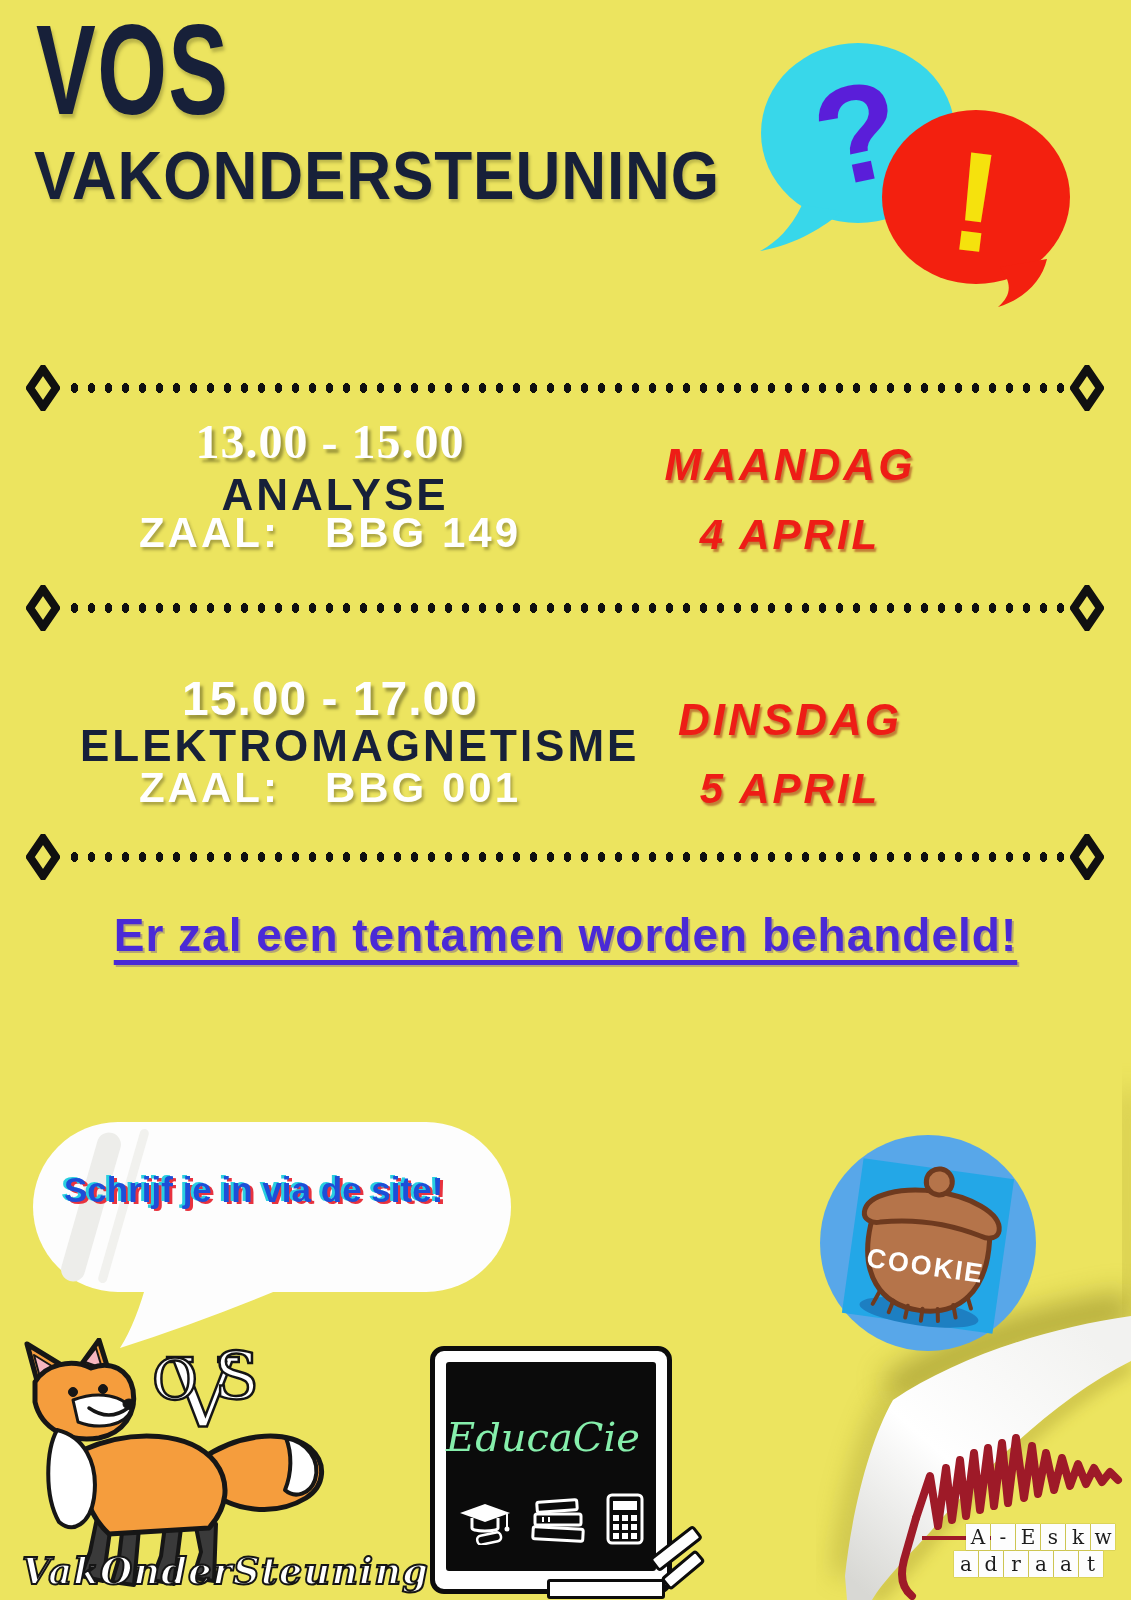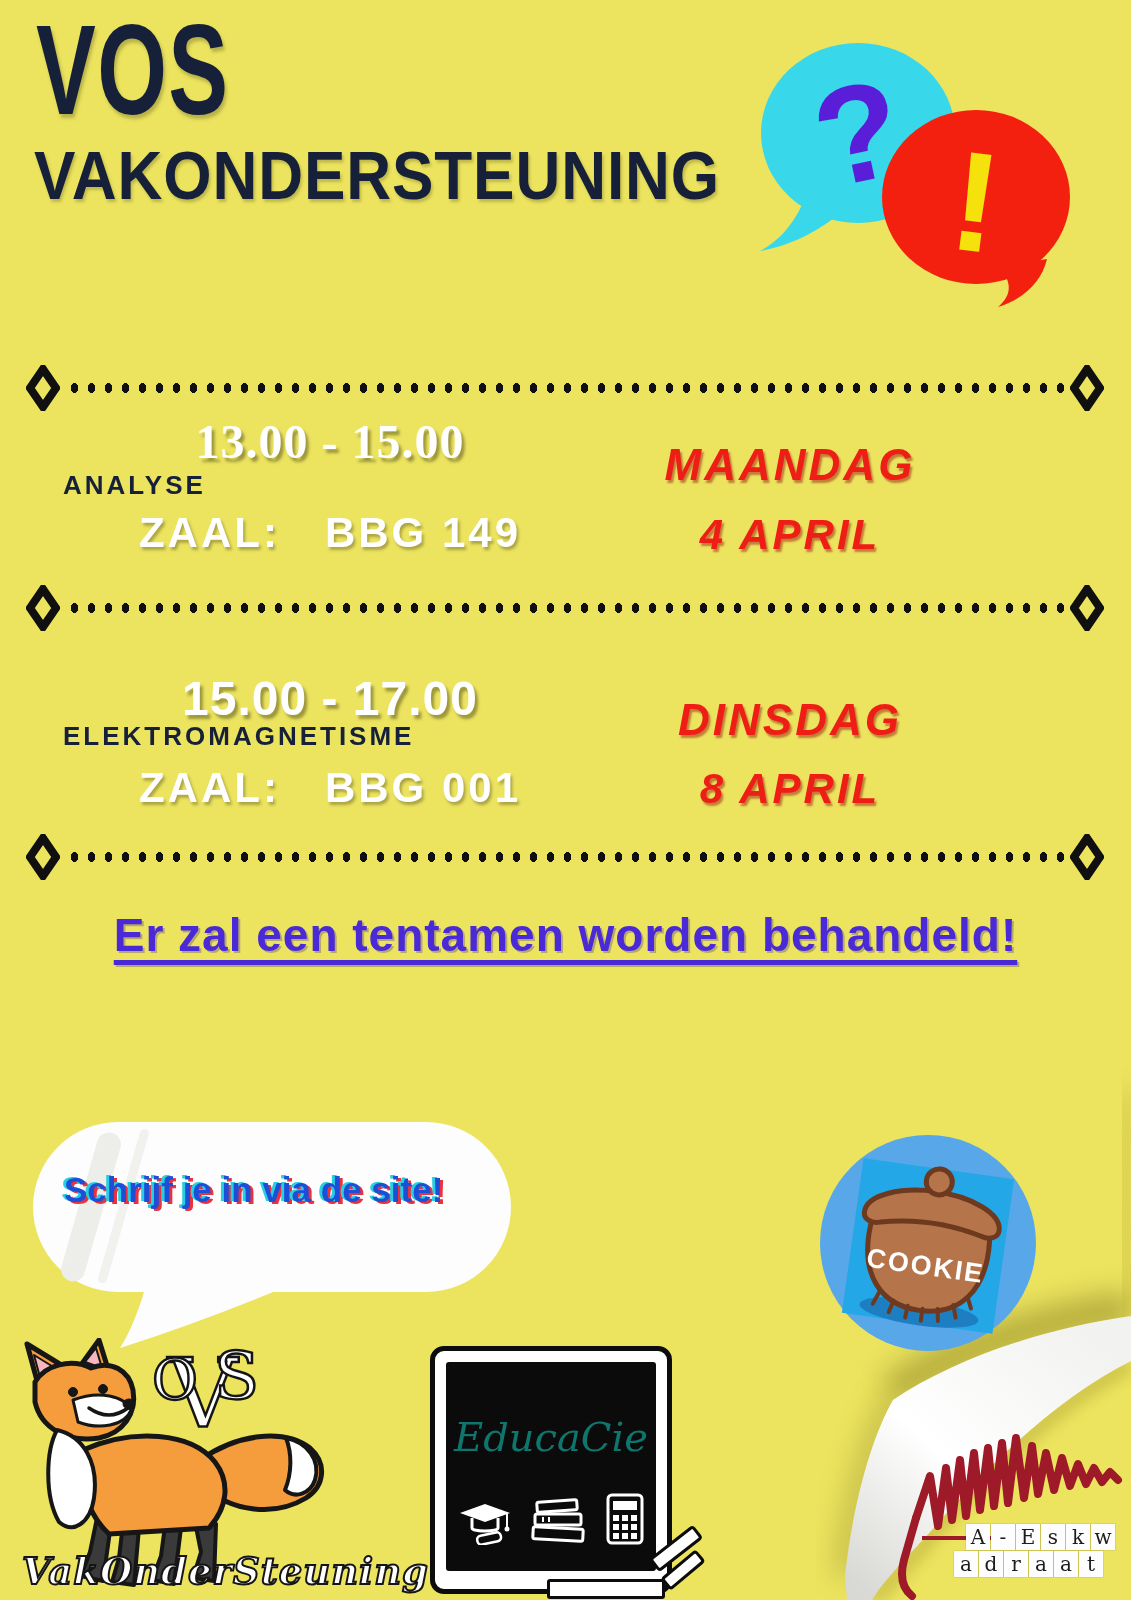--- a/index.html
+++ b/index.html
@@ -29,21 +29,21 @@
     background-size:17px 12px;background-repeat:repeat-x;background-position:left center;
   }
   .d1{top:365px;} .d2{top:585px;} .d3{top:834px;}
 
   
   .time{
     left:105px;width:450px;text-align:center;font-size:48px;font-weight:800;color:#fff;
     letter-spacing:1px;text-shadow:3px 4px 3px rgba(90,85,30,.55);white-space:nowrap;
   }
   .subject{
-    left:63px;width:510px;text-align:left;font-size:26px;font-weight:800;color:#172039;
+    left:80px;width:510px;text-align:center;font-size:44px;font-weight:800;color:#172039;
     letter-spacing:3px;white-space:nowrap;
   }
   .room{
     left:75px;width:510px;text-align:center;font-size:42px;font-weight:800;color:#fff;
     letter-spacing:3px;text-shadow:2px 3px 3px rgba(90,85,30,.45);white-space:nowrap;
   }
   .room .gap{display:inline-block;width:45px;}
   .day,.date{
     left:620px;width:340px;text-align:center;font-style:italic;font-weight:700;color:#ee1d16;
     letter-spacing:3px;text-shadow:2px 3px 2px rgba(150,25,15,.5);white-space:nowrap;
@@ -83,22 +83,22 @@
   .fox-caption{
     left:22px;top:1549px;font-family:"DejaVu Serif",serif;font-style:italic;font-weight:700;
     font-size:37px;color:#fff;-webkit-text-stroke:2px #151515;letter-spacing:1px;white-space:nowrap;
   }
 
   
   .educacie{left:430px;top:1346px;width:242px;height:248px;background:#fff;
     border:5px solid #0c0c0c;border-radius:14px;box-sizing:border-box;}
   .educacie .board{position:absolute;left:9px;top:9px;right:9px;bottom:16px;background:#0b0b0b;
     border:2px solid #fff;border-radius:5px;}
-  .educacie .name{position:absolute;left:0;right:0;top:52px;text-align:center;
-    font-family:"DejaVu Serif",serif;font-style:italic;font-size:40px;color:#0f766e;}
+  .educacie .name{position:absolute;left:0;right:0;top:52px;text-align:left;
+    font-family:"DejaVu Serif",serif;font-style:italic;font-size:40px;color:#86efac;}
   .educacie .icons{position:absolute;left:0;right:0;bottom:26px;display:flex;justify-content:center;gap:16px;align-items:flex-end;}
   .educacie .tray{position:absolute;left:112px;bottom:-10px;width:112px;height:14px;background:#fff;
     border:3px solid #0c0c0c;border-radius:3px;}
   .chalk1{left:648px;top:1540px;width:50px;height:11px;background:#fff;border:3px solid #0c0c0c;
     border-radius:4px;transform:rotate(-38deg);}
   .chalk2{left:660px;top:1562px;width:40px;height:10px;background:#fff;border:3px solid #0c0c0c;
     border-radius:4px;transform:rotate(-40deg);}
 
   
   .tile-row{display:flex;gap:1px;}
@@ -154,21 +154,21 @@
       <path d="M17 4 L30 23 L17 42 L4 23 Z" fill="none" stroke="#101010" stroke-width="8"></path>
       </svg>
   </div>
 
   <div class="abs time t2">15.00 - 17.00</div>
   <div class="abs subject s2">ELEKTROMAGNETISME</div>
   <div class="abs room r2">
     <span>ZAAL:</span><span class="gap"></span><span>BBG 001</span>
   </div>
   <div class="abs day dy2">DINSDAG</div>
-  <div class="abs date dt2">8 APRIL</div>
+  <div class="abs date dt2">5 APRIL</div>
 
   <div class="abs divider d3">
     <svg width="34" height="46" viewBox="0 0 34 46">
       <path d="M17 4 L30 23 L17 42 L4 23 Z" fill="none" stroke="#101010" stroke-width="8"></path>
       </svg>
     <div class="dots"></div>
     <svg width="34" height="46" viewBox="0 0 34 46">
       <path d="M17 4 L30 23 L17 42 L4 23 Z" fill="none" stroke="#101010" stroke-width="8"></path>
       </svg>
   </div>

